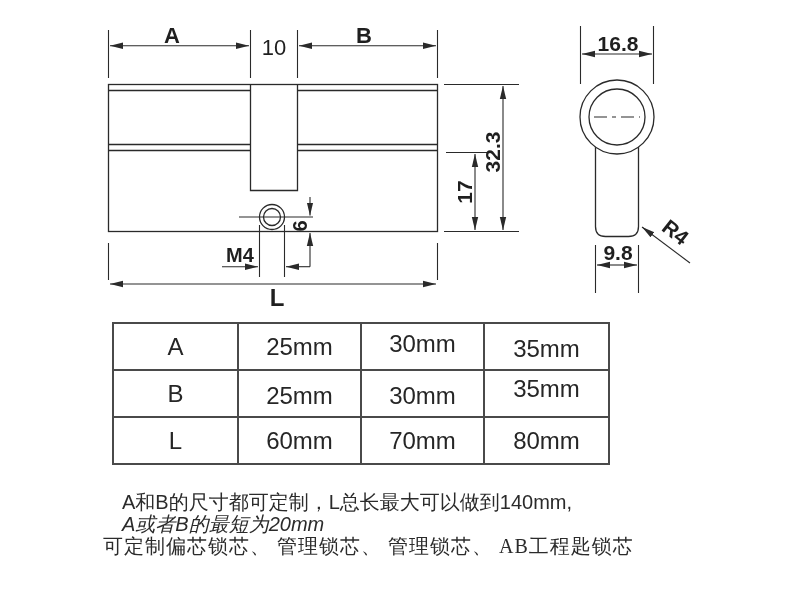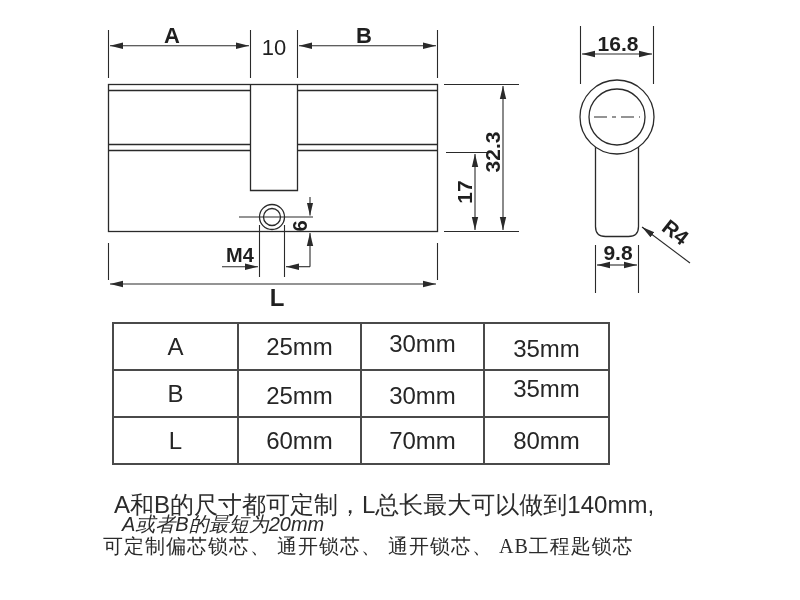--- a/index.html
+++ b/index.html
@@ -25,21 +25,21 @@
   .size-table col.c4{width:125px}
   .size-table tr{height:47px}
   .size-table tr:nth-child(1) td:nth-child(3) span{position:relative;top:-3px;display:inline-block;}
   .size-table tr:nth-child(1) td:nth-child(4) span{position:relative;top:2px;display:inline-block;}
   .size-table tr:nth-child(2) td:nth-child(4) span{position:relative;top:-5px;display:inline-block;}
   .size-table tr:nth-child(2) td:nth-child(2) span{position:relative;top:2px;display:inline-block;}
   .size-table tr:nth-child(2) td:nth-child(3) span{position:relative;top:2px;display:inline-block;}
 
   .notes{position:absolute;left:0;top:0;width:800px;color:#2b2b2b;}
   .note-line{position:absolute;white-space:nowrap;}
-  .note-1{left:114px;top:489px;font-size:24px;}
+  .note-1{left:122px;top:489px;font-size:20px;}
   .note-2{left:122px;top:511px;font-size:20px;font-style:italic;}
   .note-3{left:103px;top:533px;font-size:20px;font-family:"Liberation Serif", serif;letter-spacing:1px;}
 </style>
 </head>
 <body>
 
 <div class="page">
 
   <svg width="800" height="318" viewBox="0 0 800 318" style="position:absolute;left:0;top:0;">
     <defs>
@@ -134,16 +134,16 @@
         <td><span>60mm</span></td>
         <td><span>70mm</span></td>
         <td><span>80mm</span></td>
       </tr>
     </tbody>
   </table>
 
   <div class="notes">
     <div class="note-line note-1">A和B的尺寸都可定制，L总长最大可以做到140mm,</div>
     <div class="note-line note-2">A或者B的最短为20mm</div>
-    <div class="note-line note-3">可定制偏芯锁芯、 通开锁芯、 通开锁芯、 AB工程匙锁芯</div>
+    <div class="note-line note-3">可定制偏芯锁芯、 管理锁芯、 管理锁芯、 AB工程匙锁芯</div>
   </div>
 
 </div>
 
 </body></html>

